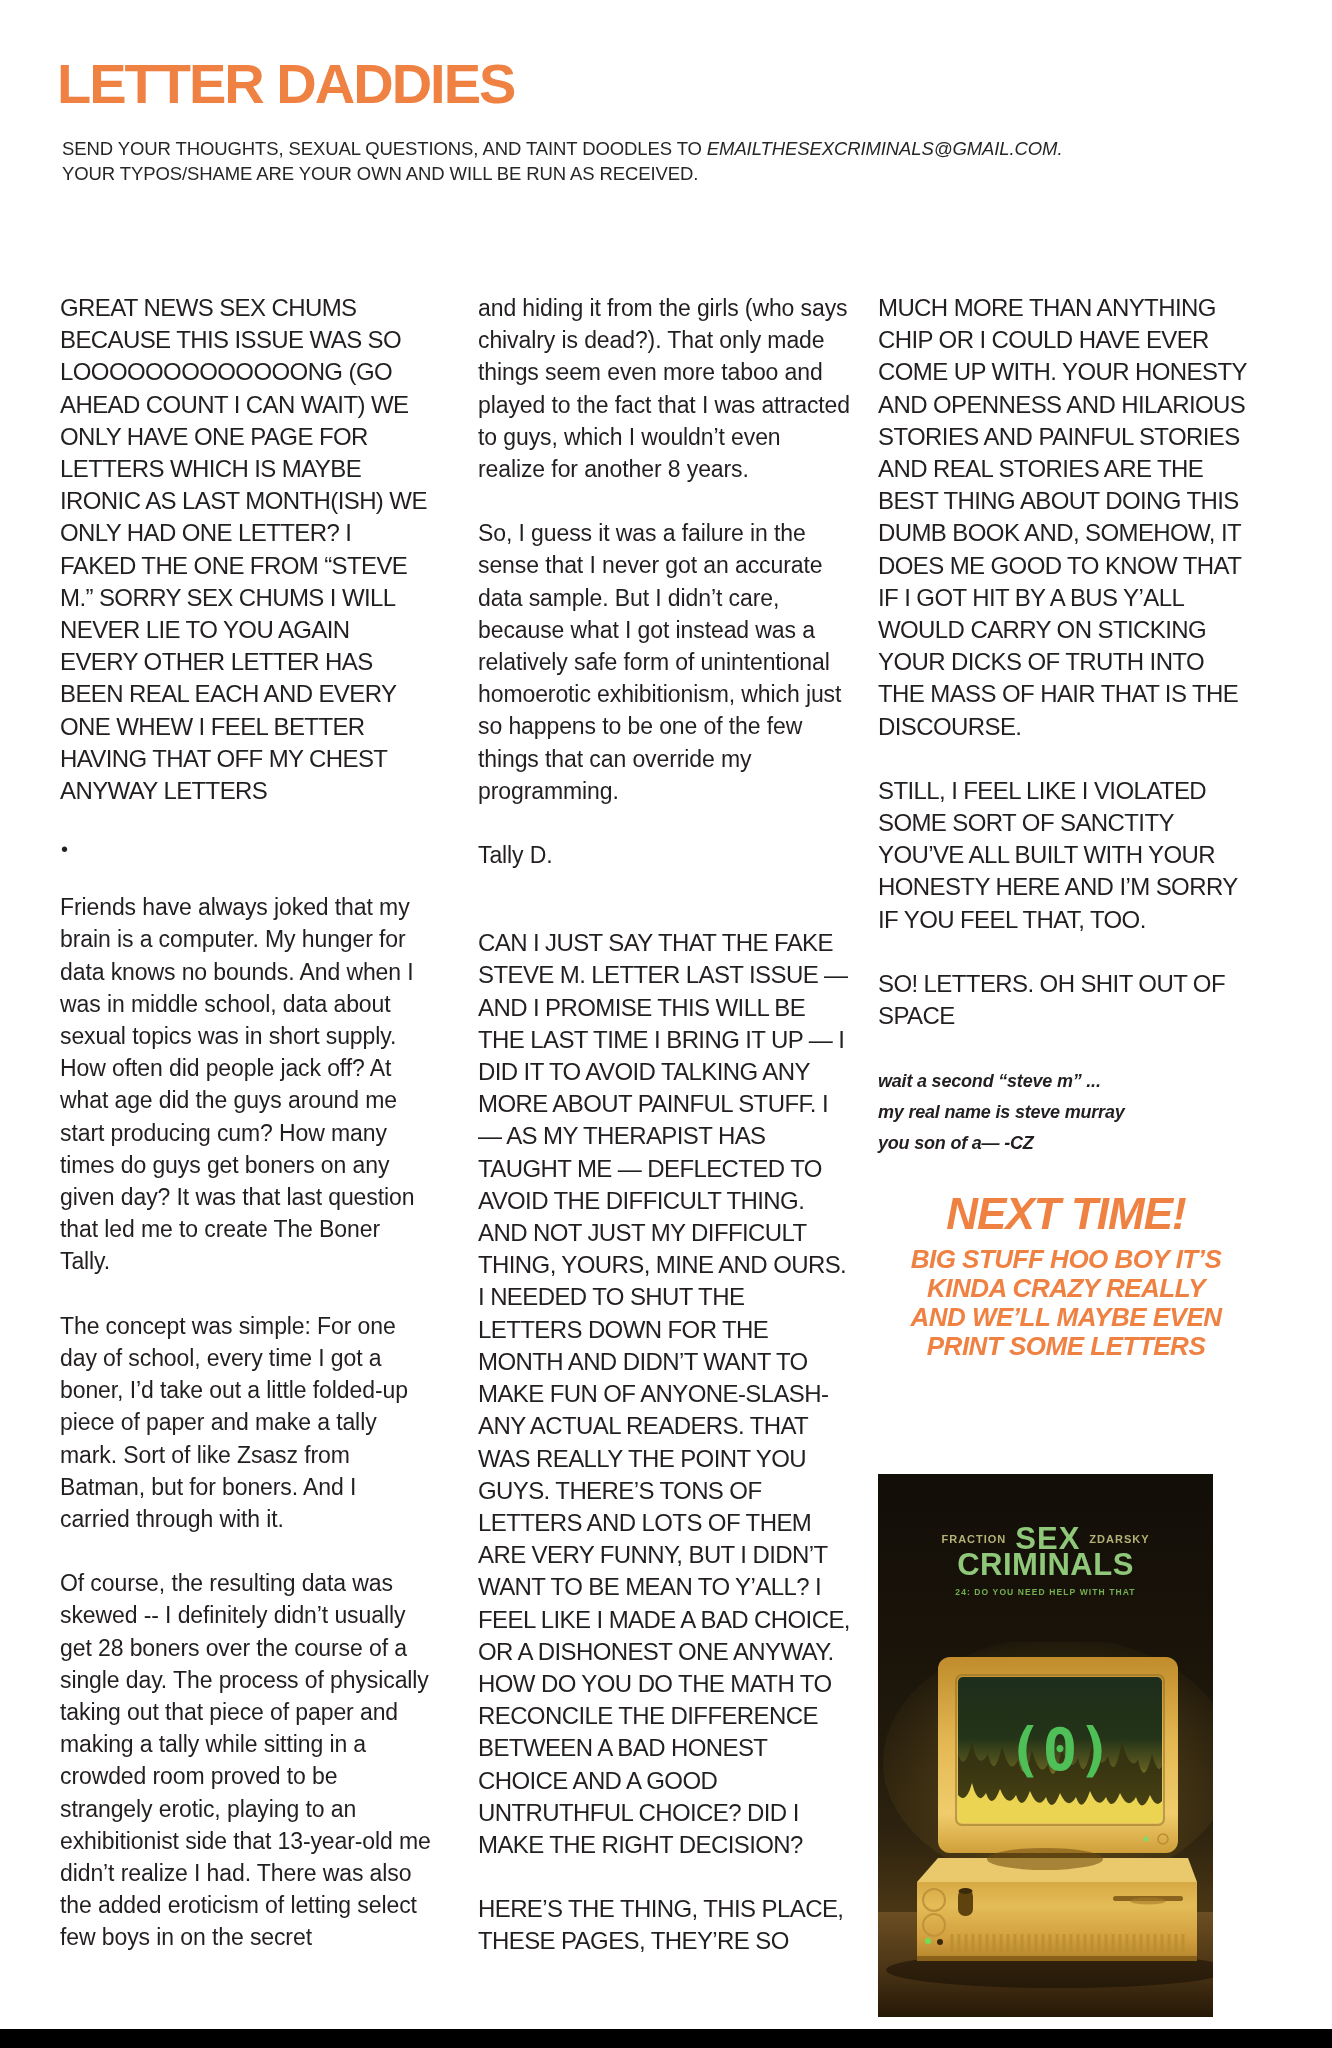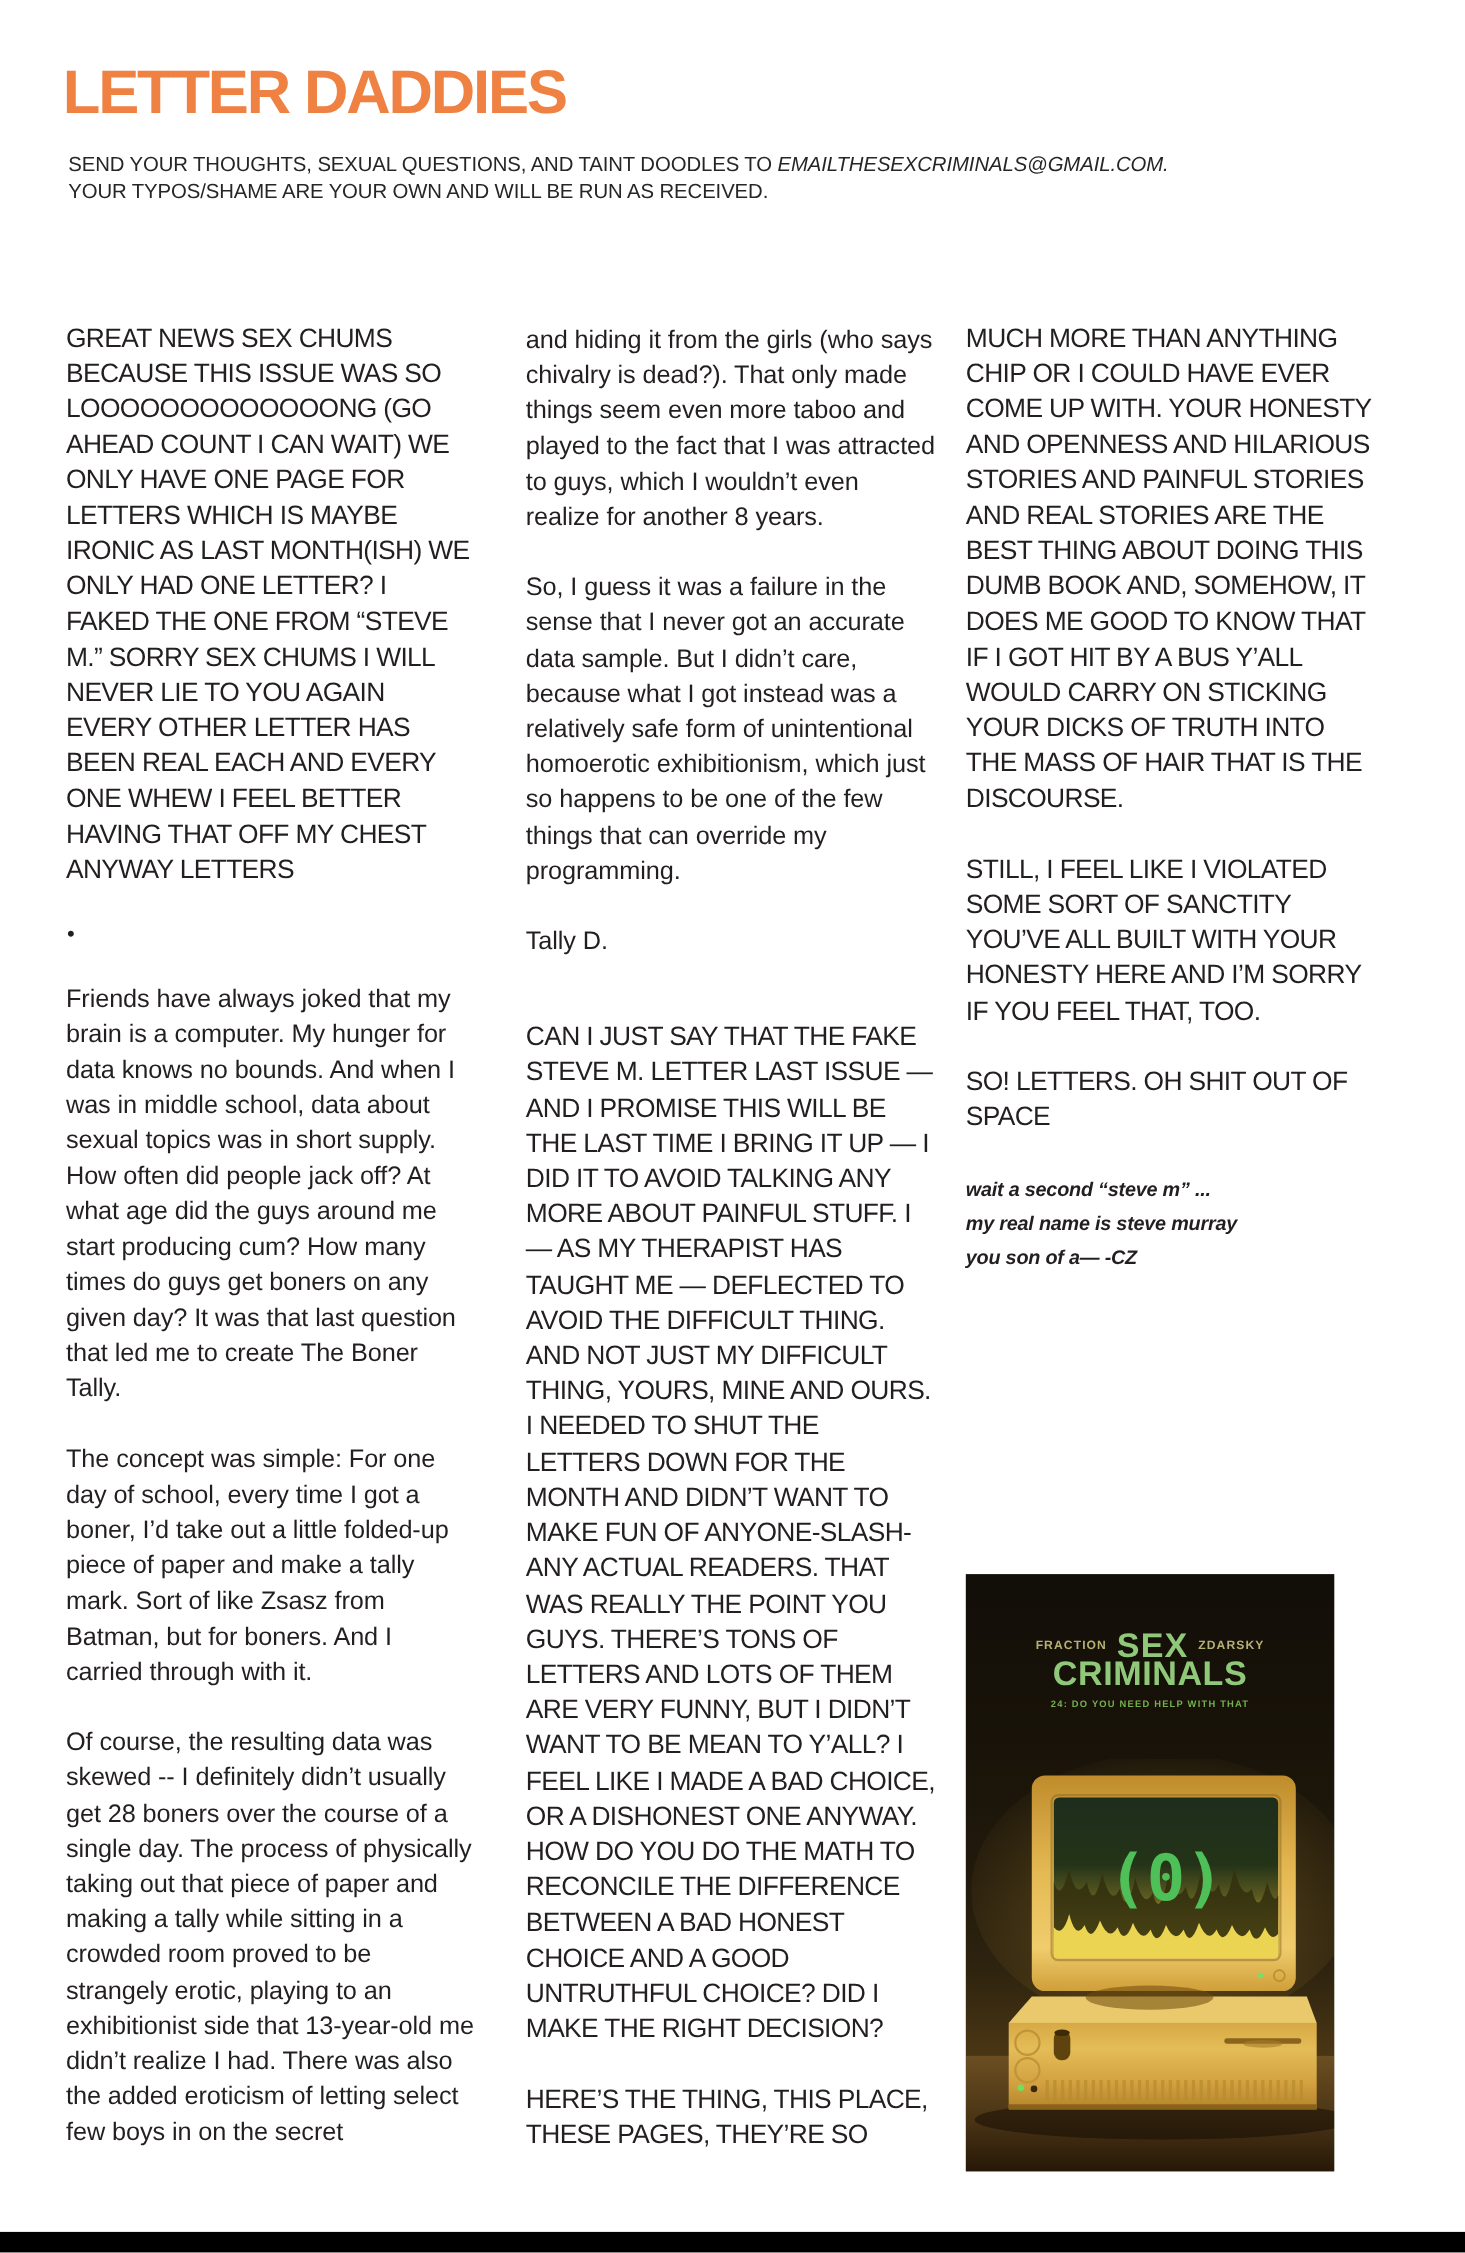--- a/index.html
+++ b/index.html
@@ -32,21 +32,21 @@
 
   
   .next-time{margin-top:32px;text-align:center;color:#ef8142;}
   .next-title{font-size:44px;font-weight:800;font-style:italic;
               letter-spacing:-1px;line-height:1.05;}
   .next-lines{margin-top:8px;font-size:26px;font-weight:800;font-style:italic;
               line-height:29px;letter-spacing:-0.5px;}
   .next-lines .line{display:block;}
 
   
-  .cover{position:absolute;left:878px;top:1431px;width:335px;height:543px;
+  .cover{position:absolute;left:878px;top:1474px;width:335px;height:543px;
     background:linear-gradient(180deg,#120e08 0%,#191309 30%,#221a0c 52%,
                #2e230f 66%,#453313 78%,#513b15 86%,#2e2009 100%);
     overflow:hidden;}
   .cover-logo{position:absolute;top:50px;left:0;width:100%;text-align:center;}
   .cover-credit-row{display:flex;justify-content:center;align-items:center;gap:9px;}
   .cover-credit{font-size:11px;font-weight:700;letter-spacing:1px;color:#b5b175;}
   .cover-sex{font-size:31px;font-weight:700;letter-spacing:1px;color:#90c87a;line-height:0.95;}
   .cover-criminals{font-size:31px;font-weight:700;letter-spacing:0.5px;color:#90c87a;
                    margin-top:-4px;line-height:1;}
   .cover-issue{font-size:8.5px;font-weight:700;letter-spacing:1.1px;color:#74b050;margin-top:7px;}
@@ -87,20 +87,29 @@
     <p class="shout" style="margin-bottom:32px;">MUCH MORE THAN ANYTHING CHIP OR I COULD HAVE EVER COME UP WITH. YOUR HONESTY AND OPENNESS AND HILARIOUS STORIES AND PAINFUL STORIES AND REAL STORIES ARE THE BEST THING ABOUT DOING THIS DUMB BOOK AND, SOMEHOW, IT DOES ME GOOD TO KNOW THAT IF I GOT HIT BY A BUS Y’ALL WOULD CARRY ON STICKING YOUR DICKS OF TRUTH INTO THE MASS OF HAIR THAT IS THE DISCOURSE.</p>
     <p class="shout" style="margin-bottom:32px;">STILL, I FEEL LIKE I VIOLATED SOME SORT OF SANCTITY YOU’VE ALL BUILT WITH YOUR HONESTY HERE AND I’M SORRY IF YOU FEEL THAT, TOO.</p>
     <p class="shout" style="margin-bottom:0;margin-top:16px;">SO! LETTERS. OH SHIT OUT OF SPACE</p>
 
     <div class="aside">
       <span class="line">wait a second “steve m” ...</span>
       <span class="line">my real name is steve murray</span>
       <span class="line">you son of a— -CZ</span>
     </div>
 
+    <div class="next-time">
+      <div class="next-title">NEXT TIME!</div>
+      <div class="next-lines">
+        <span class="line">BIG STUFF HOO BOY IT’S</span>
+        <span class="line">KINDA CRAZY REALLY</span>
+        <span class="line">AND WE’LL MAYBE EVEN</span>
+        <span class="line">PRINT SOME LETTERS</span>
+      </div>
+    </div>
   </div>
 
   <div class="cover">
     <div class="cover-logo">
       <div class="cover-credit-row">
         <span class="cover-credit">FRACTION</span>
         <span class="cover-sex">SEX</span>
         <span class="cover-credit">ZDARSKY</span>
       </div>
       <div class="cover-criminals">CRIMINALS</div>

